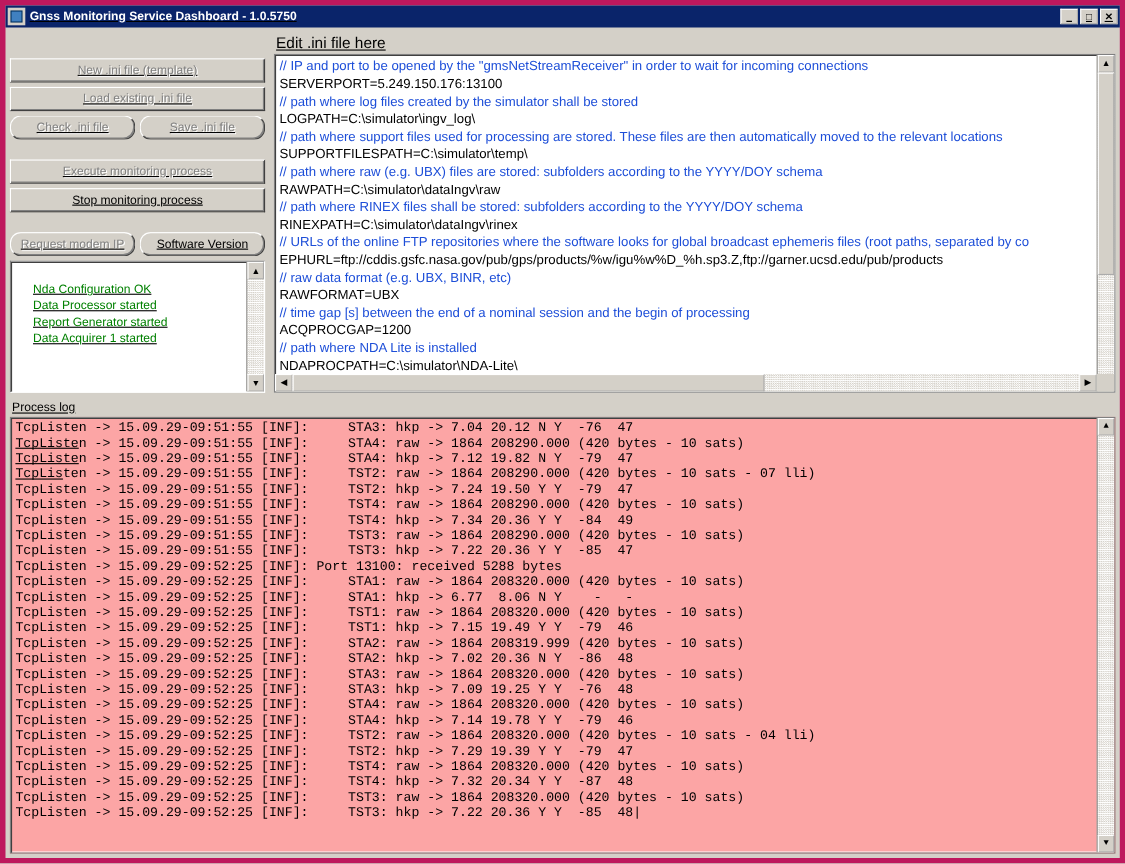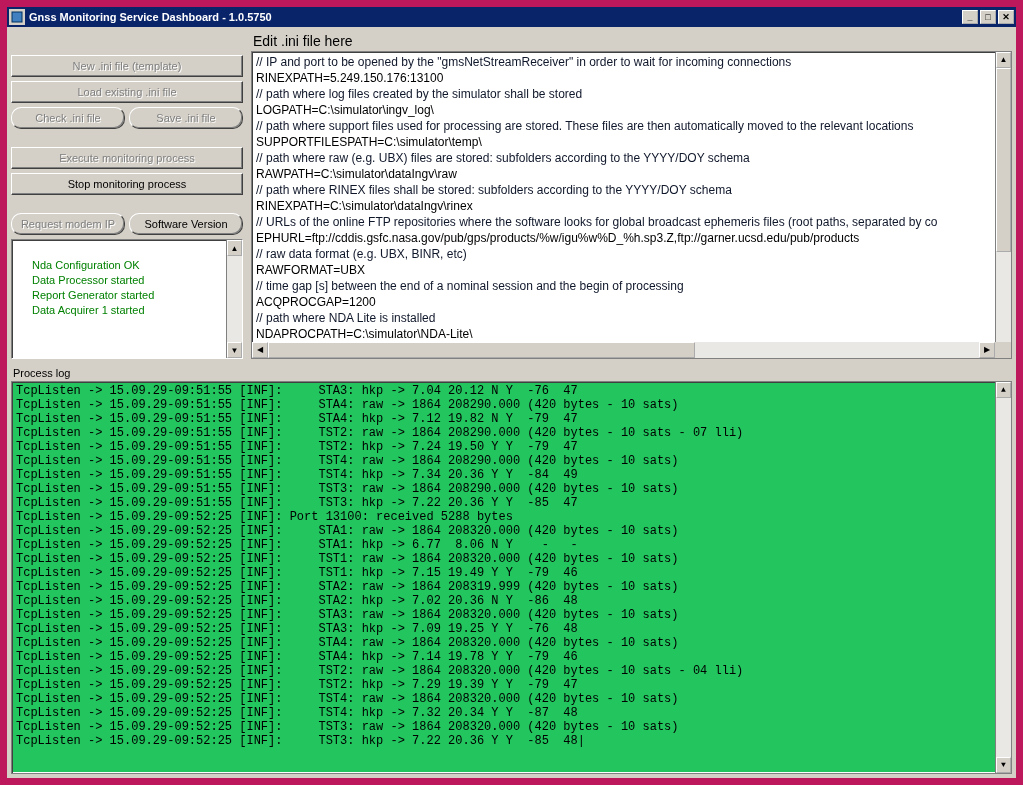--- a/index.html
+++ b/index.html
@@ -10,23 +10,24 @@
     font-size: 11px;
     background: #d4d0c8;
     width: 1023px;
     height: 785px;
     overflow: hidden;
   }
   .window {
     width: 1023px;
     height: 785px;
     background: #d4d0c8;
-    border: 7px solid #be185d;
-    display: flex;
-    flex-direction: column;
+    border: 5px solid #be185d;
+    display: flex;
+    flex-direction: column;
+    text-decoration: underline;
   }
   .titlebar {
     height: 20px;
     background: linear-gradient(to right, #0a246a, #0a246a);
     color: #fff;
     display: flex;
     align-items: center;
     padding: 0 2px;
     font-weight: bold;
     font-size: 11px;
@@ -156,21 +157,21 @@
     background: #fff;
     border: 1px solid #808080;
     box-shadow: inset 1px 1px 0 #404040, inset -1px -1px 0 #fff;
     padding: 2px 4px;
     overflow: hidden;
     position: relative;
     font-family: "Microsoft Sans Serif", "Tahoma", sans-serif;
     font-size: 12px;
     line-height: 16px;
   }
-  .editor .cmt { color: #0f172a; }
+  .editor .cmt { color: #1d4ed8; }
   .editor .txt { color: #000; }
   .editor-content {
     position: absolute;
     left: 4px;
     right: 18px;
     top: 2px;
     bottom: 18px;
     overflow: hidden;
     white-space: nowrap;
   }
@@ -198,21 +199,21 @@
   .corner { position: absolute; right:0; bottom:0; width:16px; height:16px; background:#d4d0c8; }
   .log-section {
     flex: 1;
     display: flex;
     flex-direction: column;
     margin-top: 6px;
   }
   .log-label { font-size: 11px; padding: 2px 0 2px 2px; }
   .log-box {
     flex: 1;
-    background: #22c55e;
+    background: #fca5a5;
     border: 1px solid #808080;
     box-shadow: inset 1px 1px 0 #404040, inset -1px -1px 0 #fff;
     padding: 2px 4px;
     overflow: hidden;
     position: relative;
     font-family: "Courier New", monospace;
     font-size: 12px;
     line-height: 14px;
     white-space: pre;
   }
@@ -274,21 +275,21 @@
             <div class="arrow">▼</div>
           </div>
         </div>
       </div>
 
       <div class="right-panel">
         <div class="field-label">Edit .ini file here</div>
         <div class="editor">
           <div class="editor-content" id="editor-lines">
               <div class="cmt">// IP and port to be opened by the "gmsNetStreamReceiver" in order to wait for incoming connections</div>
-              <div class="txt">RINEXPATH=5.249.150.176:13100</div>
+              <div class="txt">SERVERPORT=5.249.150.176:13100</div>
               <div class="cmt">// path where log files created by the simulator shall be stored</div>
               <div class="txt">LOGPATH=C:\simulator\ingv_log\</div>
               <div class="cmt">// path where support files used for processing are stored. These files are then automatically moved to the relevant locations</div>
               <div class="txt">SUPPORTFILESPATH=C:\simulator\temp\</div>
               <div class="cmt">// path where raw (e.g. UBX) files are stored: subfolders according to the YYYY/DOY schema</div>
               <div class="txt">RAWPATH=C:\simulator\dataIngv\raw</div>
               <div class="cmt">// path where RINEX files shall be stored: subfolders according to the YYYY/DOY schema</div>
               <div class="txt">RINEXPATH=C:\simulator\dataIngv\rinex</div>
               <div class="cmt">// URLs of the online FTP repositories where the software looks for global broadcast ephemeris files (root paths, separated by co</div>
               <div class="txt">EPHURL=ftp://cddis.gsfc.nasa.gov/pub/gps/products/%w/igu%w%D_%h.sp3.Z,ftp://garner.ucsd.edu/pub/products</div>

